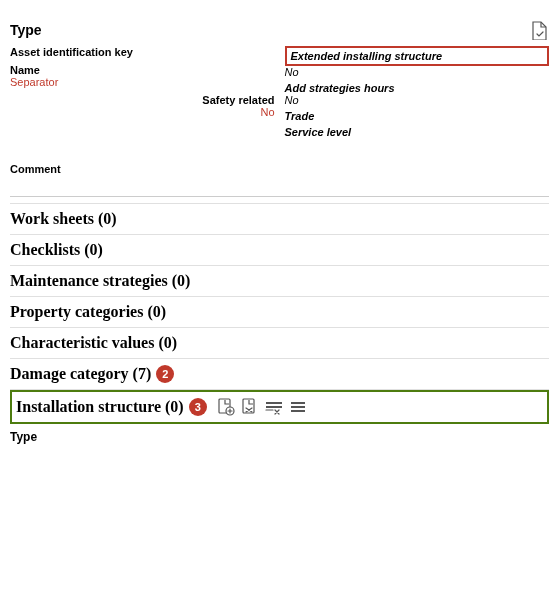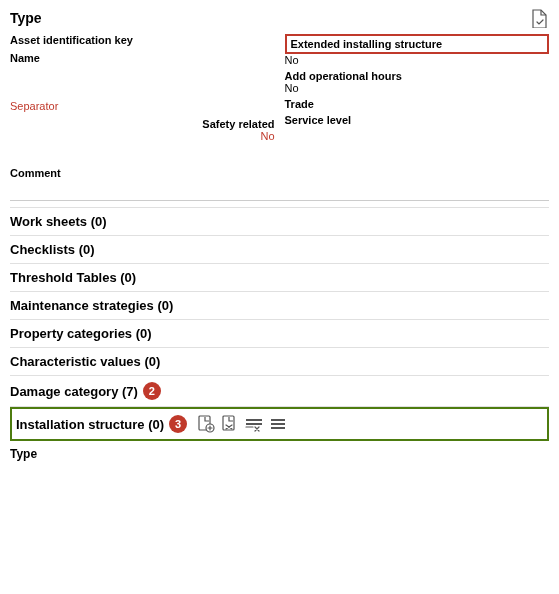--- a/index.html
+++ b/index.html
@@ -6,21 +6,21 @@
     body {
       font-family: Arial, sans-serif;
       font-size: 12px;
       background: #fff;
       color: #000;
       width: 559px;
       min-height: 594px;
     }
 
     .page {
-      padding: 8px 10px;
+      padding: 20px 10px;
     }
 
     .section-title {
       font-size: 14px;
       font-weight: bold;
       margin-bottom: 6px;
       display: flex;
       align-items: center;
       justify-content: space-between;
     }
@@ -95,21 +95,22 @@
       border-bottom: 1px solid #e0e0e0;
       cursor: pointer;
     }
 
     .collapsible-row:first-child {
       border-top: 1px solid #e0e0e0;
     }
 
     .collapsible-label {
       font-weight: bold;
-      font-size: 13px;
+      font-size: 16px;
+      font-family: Liberation Serif, serif;
     }
 
     .installation-row {
       border: 2px solid #4d7c0f;
       padding: 4px 0 4px 0;
       display: flex;
       align-items: center;
     }
 
     .installation-row .collapsible-label {
@@ -139,20 +140,21 @@
     .bottom-label {
       font-size: 12px;
       font-weight: bold;
       padding-top: 6px;
     }
 
     .right-col-fields {
       display: flex;
       flex-direction: column;
       gap: 4px;
+      font-style: italic;
     }
   </style>
 </head>
 <body>
 
 <div class="page">
 
   <div class="section-title">
     <span>Type</span>
     <span class="section-title-icon">
@@ -163,37 +165,37 @@
       </svg>
     </span>
   </div>
 
   <div class="fields-grid">
 
     <div>
       <div class="field-group">
         <span class="field-label">Asset identification key</span>
       </div>
-      <div class="field-group" style="margin-top:6px;gap:36px;">
+      <div class="field-group" style="margin-top:6px;">
         <span class="field-label">Name</span>
         <span class="field-value">Separator</span>
       </div>
       <div class="field-group" style="margin-top:6px;align-items:flex-end;">
         <span class="field-label">Safety related</span>
         <span class="field-value">No</span>
       </div>
     </div>
 
     <div class="right-col-fields">
       <div class="field-group">
         <span class="field-label extended-box">Extended installing structure</span>
         <span class="field-value black">No</span>
       </div>
       <div class="field-group">
-        <span class="field-label">Add operational hours</span>
+        <span class="field-label">Add strategies hours</span>
         <span class="field-value black">No</span>
       </div>
       <div class="field-group">
         <span class="field-label">Trade</span>
         <span class="field-value black"></span>
       </div>
       <div class="field-group">
         <span class="field-label">Service level</span>
         <span class="field-value black"></span>
       </div>
@@ -205,23 +207,20 @@
   </div>
 
   <hr class="divider">
 
   <div>
     <div class="collapsible-row">
       <span class="collapsible-label">Work sheets (0)</span>
     </div>
     <div class="collapsible-row">
       <span class="collapsible-label">Checklists (0)</span>
-    </div>
-    <div class="collapsible-row">
-      <span class="collapsible-label">Threshold Tables (0)</span>
     </div>
     <div class="collapsible-row">
       <span class="collapsible-label">Maintenance strategies (0)</span>
     </div>
     <div class="collapsible-row">
       <span class="collapsible-label">Property categories (0)</span>
     </div>
     <div class="collapsible-row">
       <span class="collapsible-label">Characteristic values (0)</span>
     </div>

